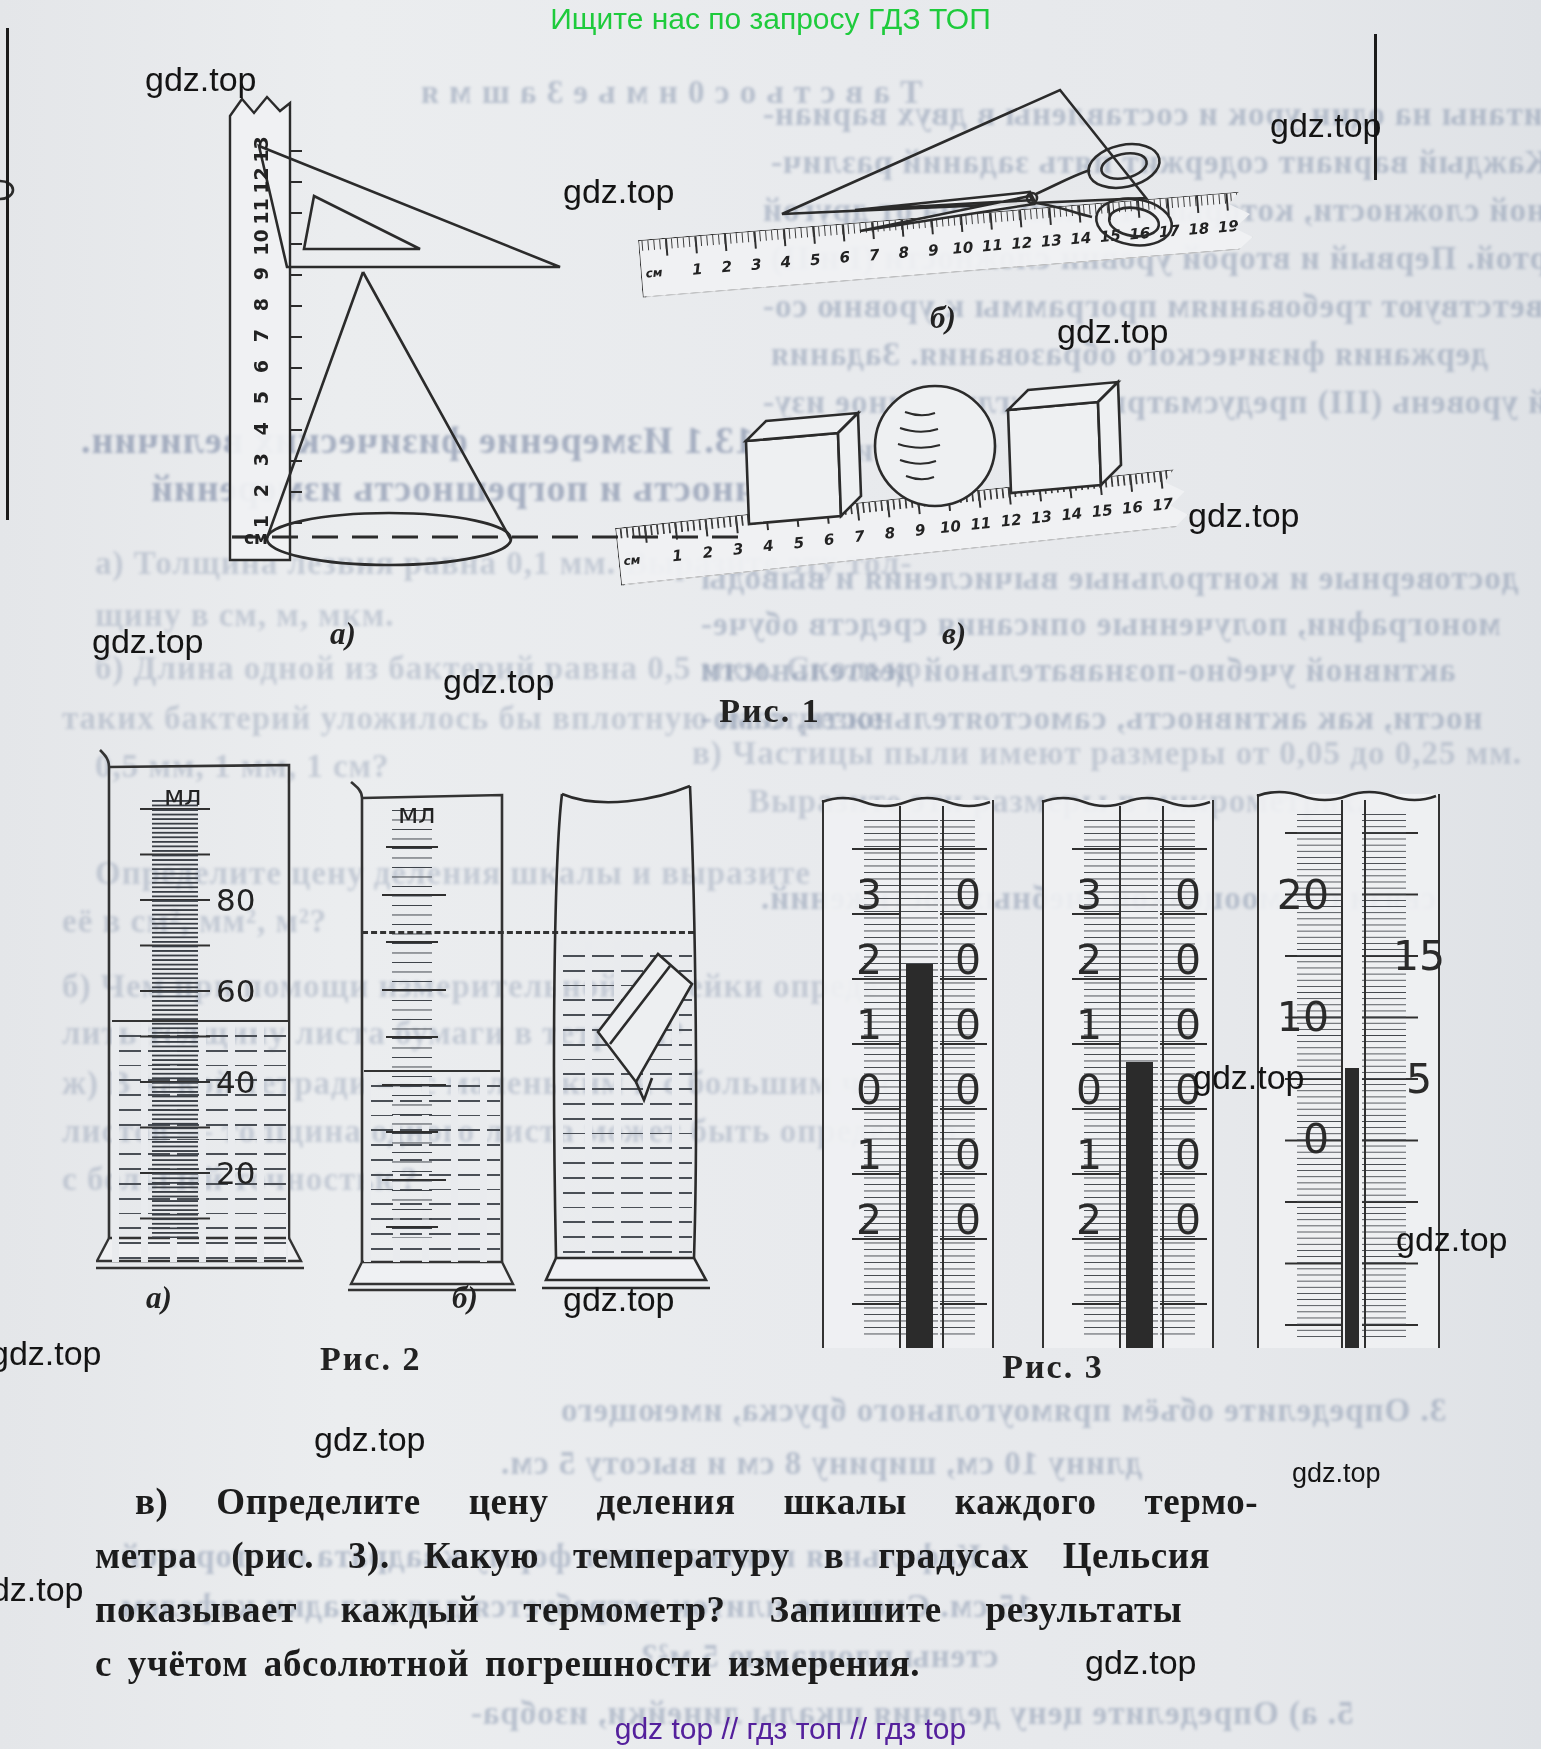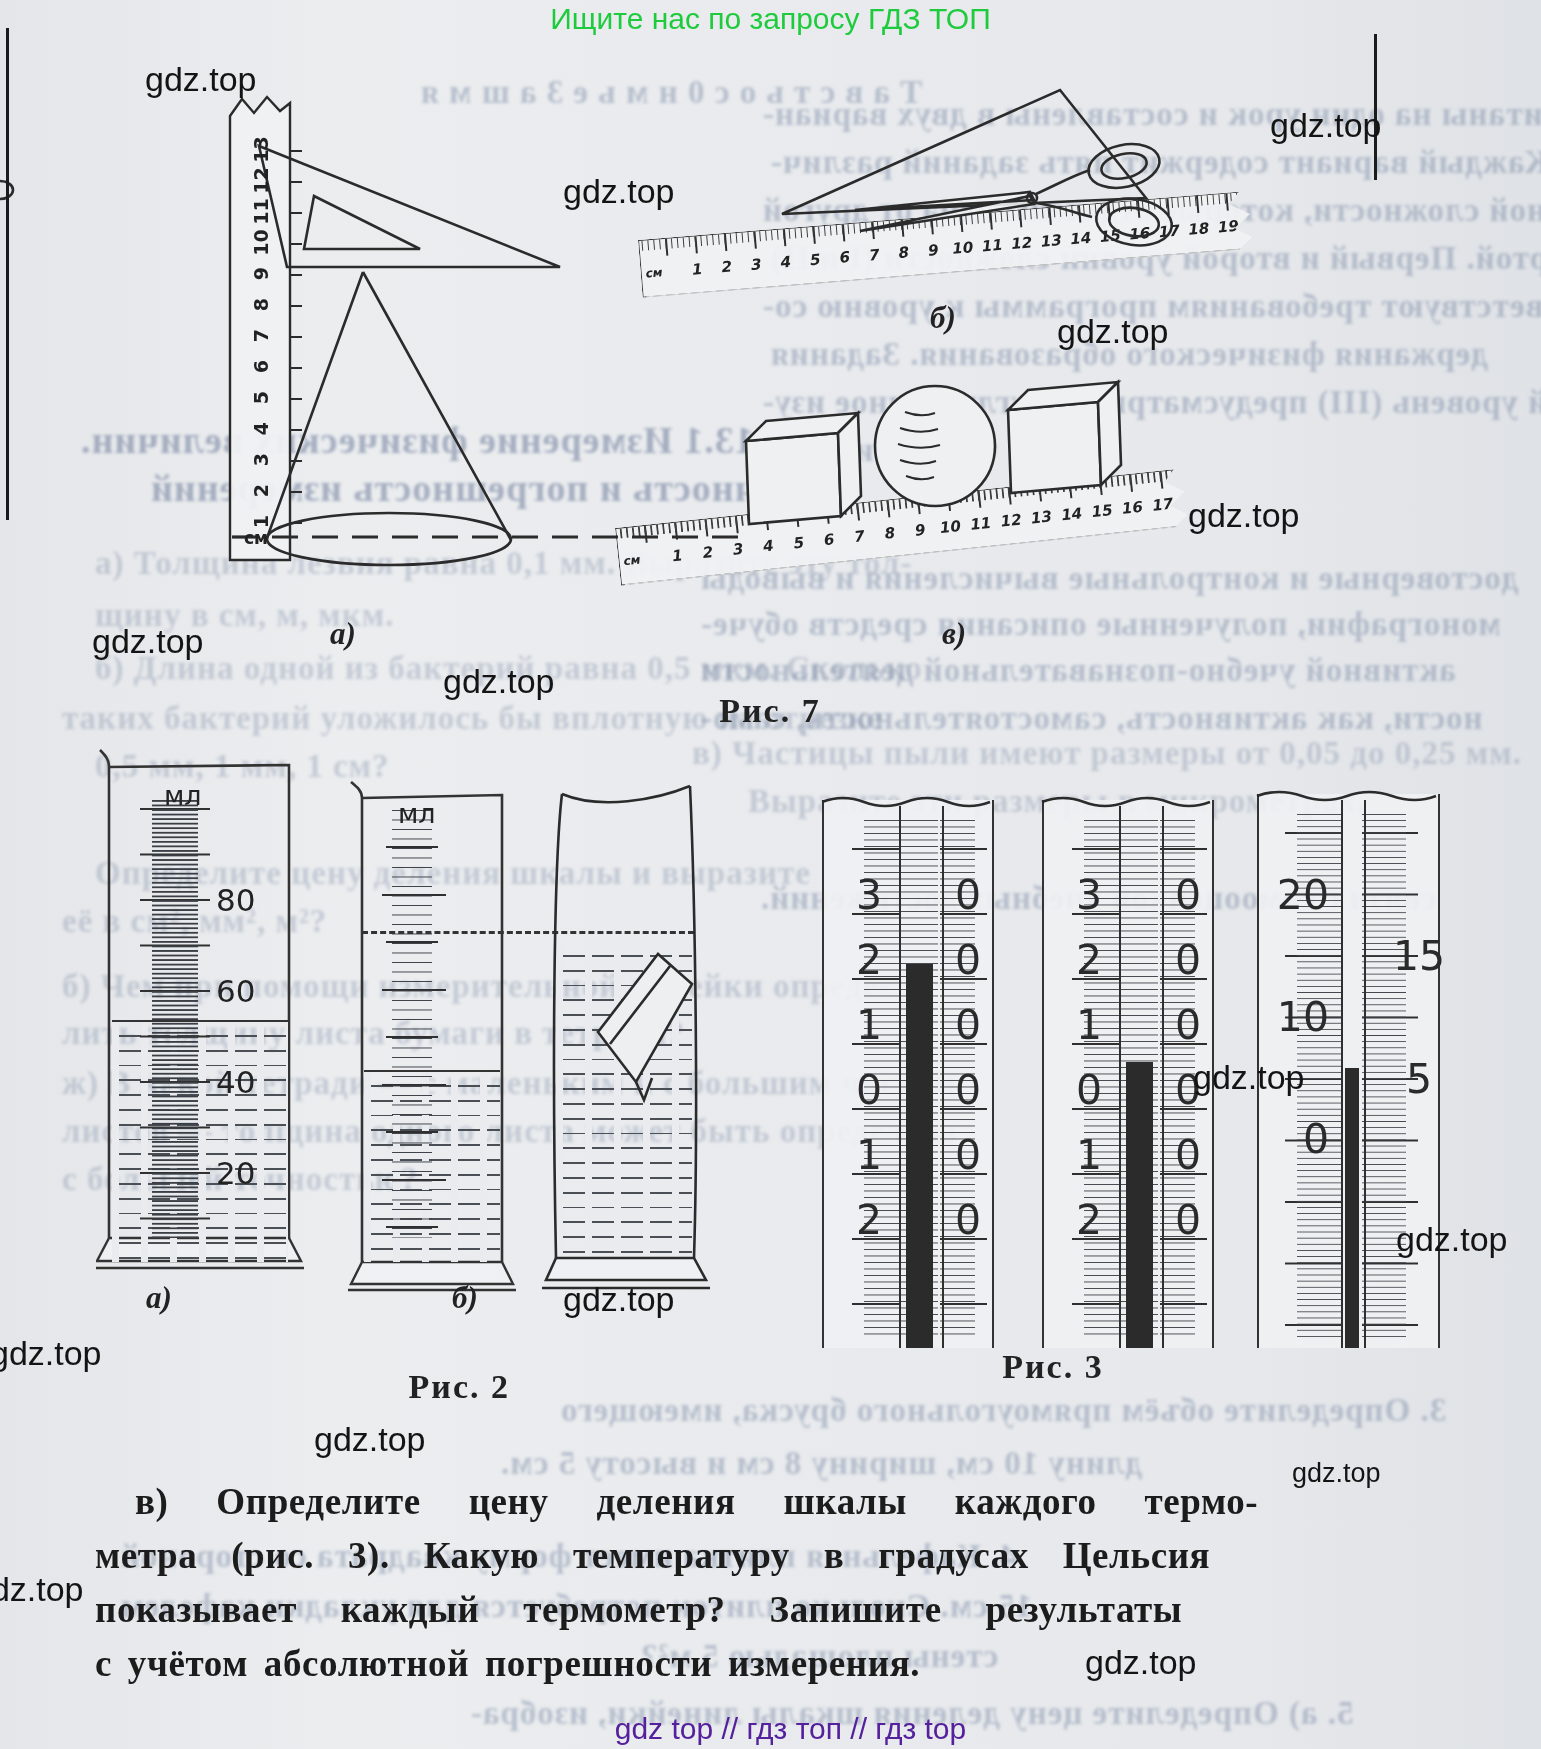--- a/index.html
+++ b/index.html
@@ -401,25 +401,25 @@
     <g fill="none" stroke="#2b2b2b" stroke-width="2.6">
       <path d="M822,802 q21,-8 42,0 t42,0 t42,0 t42,0"></path>
       <path d="M1042,802 q21,-8 42,0 t42,0 t42,0 t42,0"></path>
       <path d="M1257,796 q22,-8 45,0 t45,0 t45,0 t44,0"></path>
     </g>
   </svg>
 
   <div class="flab" style="left:330px;top:616px">а)</div>
   <div class="flab" style="left:930px;top:300px">б)</div>
   <div class="flab" style="left:942px;top:616px">в)</div>
-  <div class="cap" style="left:670px;top:692px;width:200px;text-align:center">Рис. 7</div>
+  <div class="cap" style="left:670px;top:692px;width:200px;text-align:center">Рис. 1</div>
 
   <div class="flab" style="left:146px;top:1280px">а)</div>
   <div class="flab" style="left:452px;top:1280px">б)</div>
-  <div class="cap" style="left:320px;top:1368px;width:190px;text-align:right">Рис. 2</div>
+  <div class="cap" style="left:320px;top:1340px;width:190px;text-align:left">Рис. 2</div>
   <div class="cap" style="left:958px;top:1348px;width:190px;text-align:center">Рис. 3</div>
 
   <div class="pline" style="left:135px;top:1480px;word-spacing:38px">в) Определите цену деления шкалы каждого термо-</div>
   <div class="pline" style="left:95px;top:1534px;word-spacing:24px">метра (рис. 3). Какую температуру в градусах Цельсия</div>
   <div class="pline" style="left:95px;top:1642px;word-spacing:6px">с учётом абсолютной погрешности измерения.</div>
   <div class="pline" style="left:95px;top:1588px;word-spacing:34px">показывает каждый термометр? Запишите результаты</div>
 
 </div>
 
 </body></html>

